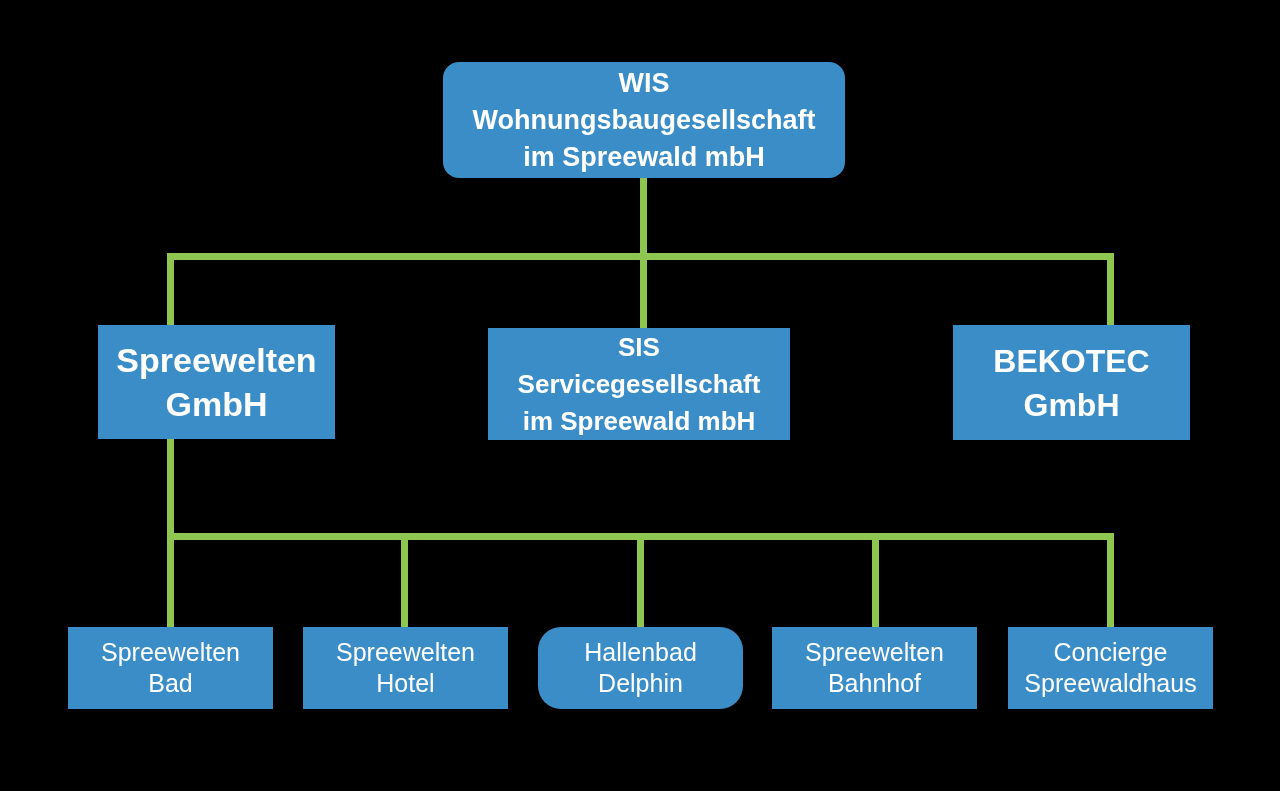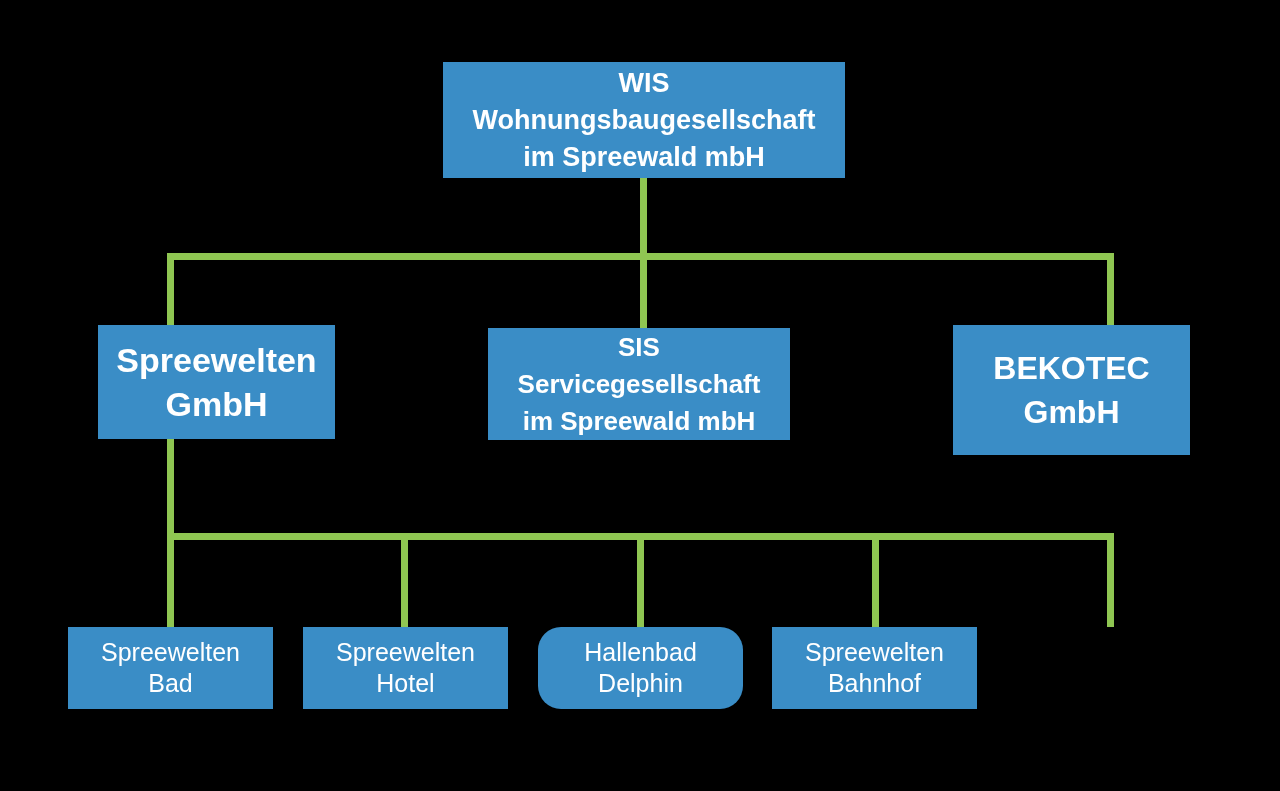--- a/index.html
+++ b/index.html
@@ -27,27 +27,27 @@
     box-sizing: border-box;
     z-index: 2;
   }
   .conn {
     position: absolute;
     background: var(--connector, #8fc652);
     z-index: 1;
   }
   
   .n-root   { left: 443px; top: 62px;  width: 402px; height: 116px;
-              font-size: 27px; line-height: 37px; font-weight: 700; }
+              font-size: 27px; line-height: 37px; font-weight: 700; border-radius: 16px; }
   
   .n-sw     { left: 98px;  top: 325px; width: 237px; height: 114px;
               font-size: 34px; line-height: 44px; font-weight: 700; }
   .n-sis    { left: 488px; top: 328px; width: 302px; height: 112px;
               font-size: 26px; line-height: 37px; font-weight: 700; }
-  .n-bek    { left: 953px; top: 325px; width: 237px; height: 130px;
+  .n-bek    { left: 953px; top: 325px; width: 237px; height: 115px;
               font-size: 32px; line-height: 44px; font-weight: 700; }
   
   .n-l3     { top: 627px; width: 205px; height: 82px;
               font-size: 25px; line-height: 31px; font-weight: 400; }
   .n-bad    { left: 68px; }
   .n-hotel  { left: 303px; }
   .n-delph  { left: 538px; border-radius: 23px; }
   .n-bahn   { left: 772px; }
   .n-conc   { left: 1008px; }
   
@@ -95,14 +95,16 @@
 GmbH</div>
 
   <div class="node n-l3 n-bad">Spreewelten
 Bad</div>
   <div class="node n-l3 n-hotel">Spreewelten
 Hotel</div>
   <div class="node n-l3 n-delph">Hallenbad
 Delphin</div>
   <div class="node n-l3 n-bahn">Spreewelten
 Bahnhof</div>
+  <div class="node n-l3 n-conc">Concierge
+Spreewaldhaus</div>
 
 </div>
 
 </body></html>

